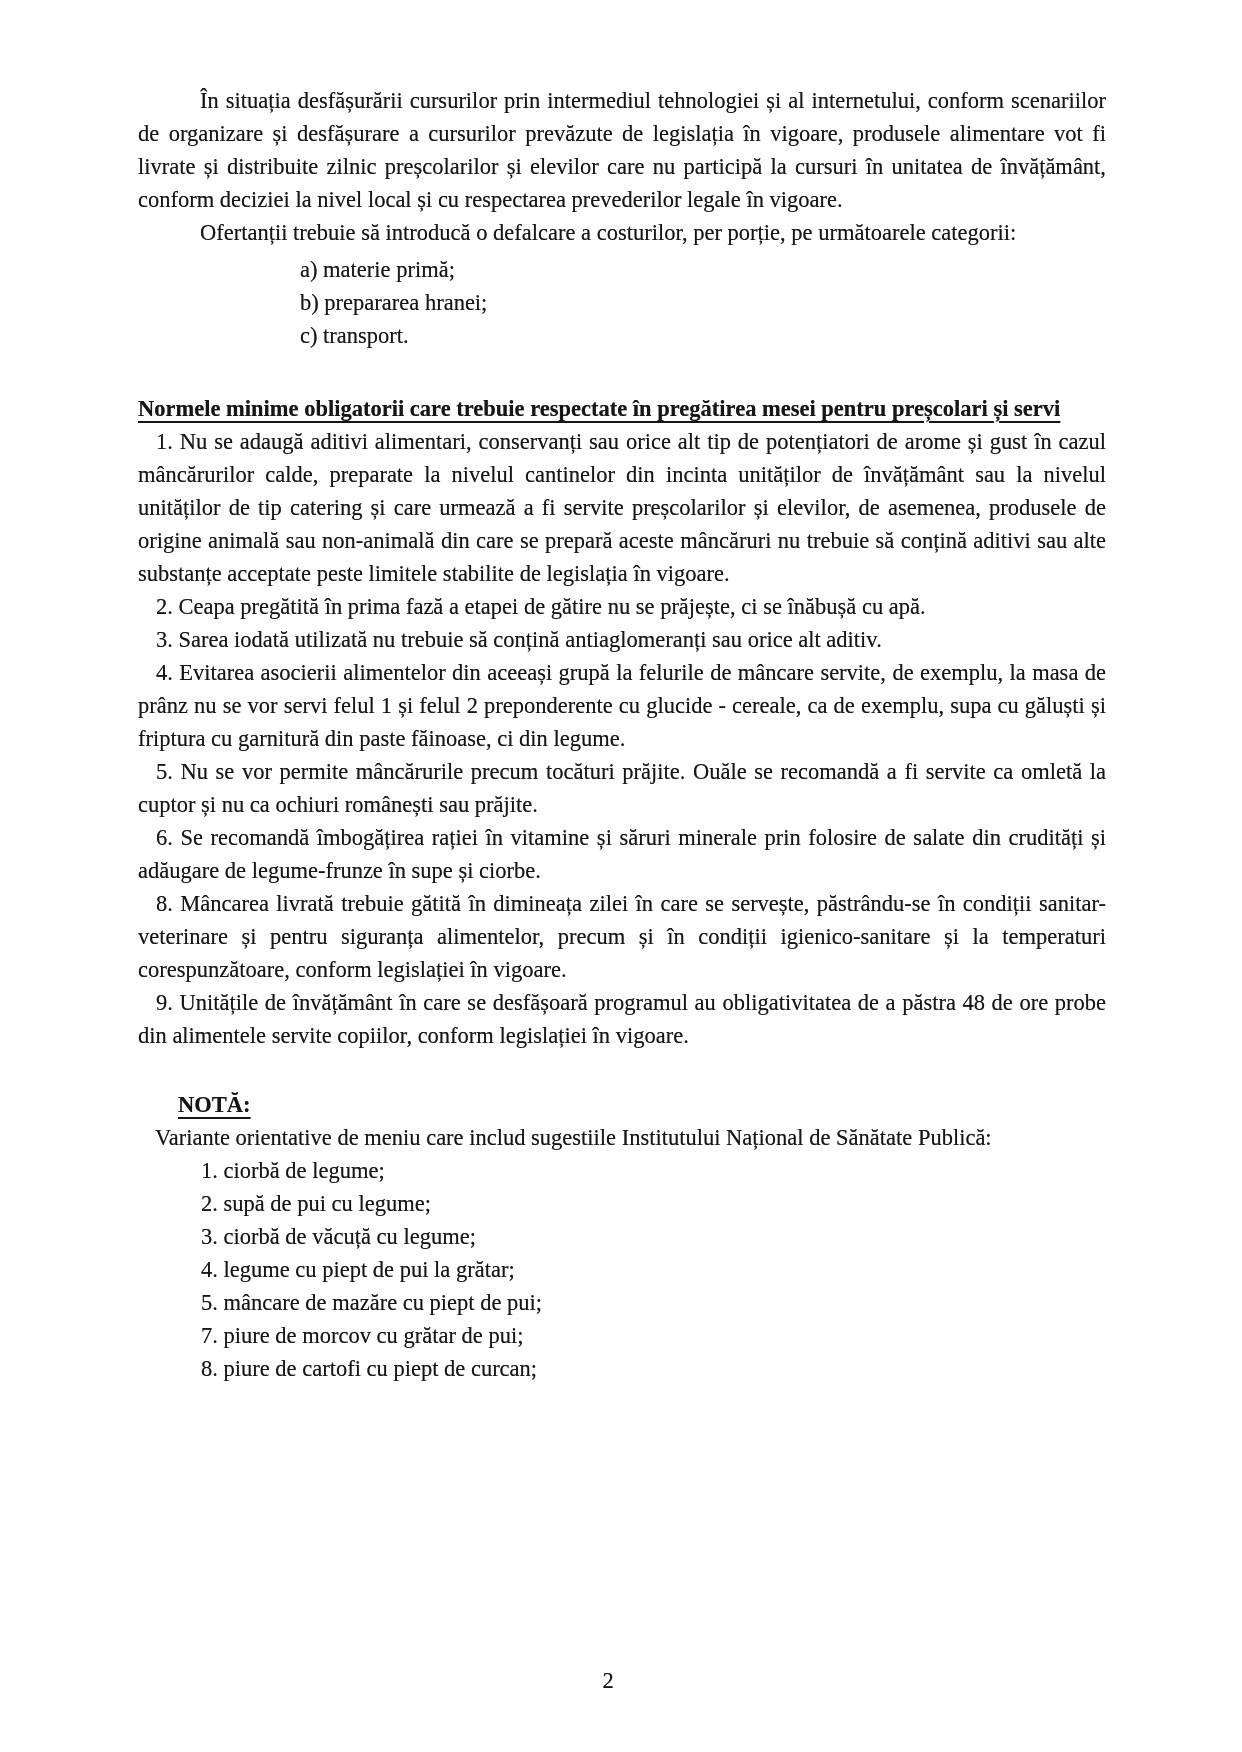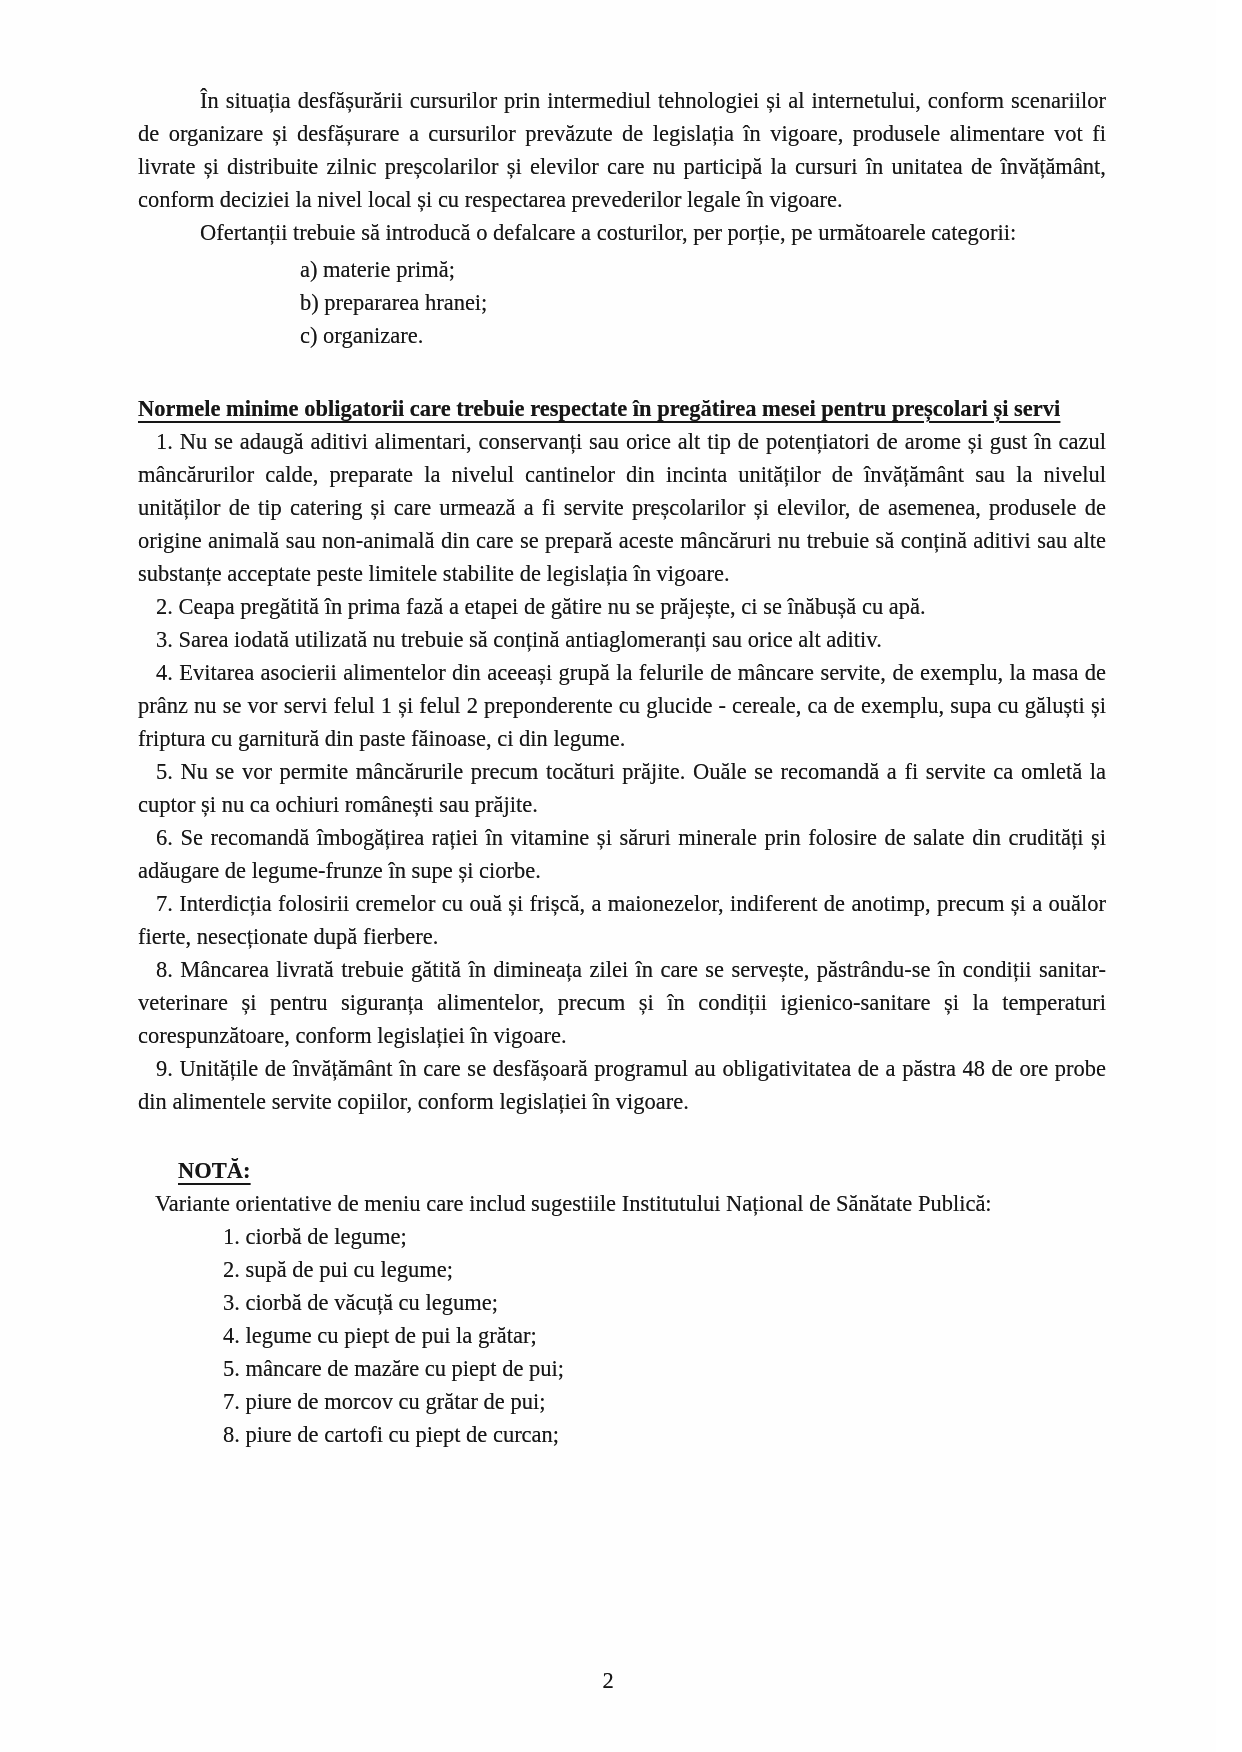--- a/index.html
+++ b/index.html
@@ -41,21 +41,21 @@
   .note-label {
     font-weight: bold;
     text-decoration: underline;
     text-underline-offset: 5px;
     text-decoration-thickness: 2px;
     text-indent: 40px;
     margin-top: 36px !important;
     text-align: left;
   }
   .menu-intro { text-indent: 17px; }
-  .menu-list { margin-left: 85px; }
+  .menu-list { margin-left: 63px; }
   .menu-list p { text-align: left; }
   .page-number {
     position: absolute;
     left: 0;
     right: 0;
     top: 1668px;
     text-align: center;
     font-size: 22.5px;
     text-shadow: 0 0 0.6px rgba(20,20,20,0.55);
   }
@@ -71,32 +71,31 @@
 <div class="page">
   <div class="content">
 
     <p class="para-indent">În situația desfășurării cursurilor prin intermediul tehnologiei și al internetului, conform scenariilor de organizare și desfășurare a cursurilor prevăzute de legislația în vigoare, produsele alimentare vot fi livrate și distribuite zilnic preșcolarilor și elevilor care nu participă la cursuri în unitatea de învățământ, conform deciziei la nivel local și cu respectarea prevederilor legale în vigoare.</p>
 
     <p class="para-indent">Ofertanții trebuie să introducă o defalcare a costurilor, per porție, pe următoarele categorii:</p>
 
     <div class="abc-list">
       <p>a) materie primă;</p>
       <p>b) prepararea hranei;</p>
-      <p>c) organizare.</p>
+      <p>c) transport.</p>
     </div>
 
     <p class="norms-heading">Normele minime obligatorii care trebuie respectate în pregătirea mesei pentru preșcolari și servi</p>
 
     <p class="norm-item">1. Nu se adaugă aditivi alimentari, conservanți sau orice alt tip de potențiatori de arome și gust în cazul mâncărurilor calde, preparate la nivelul cantinelor din incinta unităților de învățământ sau la nivelul unităților de tip catering și care urmează a fi servite preșcolarilor și elevilor, de asemenea, produsele de origine animală sau non-animală din care se prepară aceste mâncăruri nu trebuie să conțină aditivi sau alte substanțe acceptate peste limitele stabilite de legislația în vigoare.</p>
     <p class="norm-item">2. Ceapa pregătită în prima fază a etapei de gătire nu se prăjește, ci se înăbușă cu apă.</p>
     <p class="norm-item">3. Sarea iodată utilizată nu trebuie să conțină antiaglomeranți sau orice alt aditiv.</p>
     <p class="norm-item">4. Evitarea asocierii alimentelor din aceeași grupă la felurile de mâncare servite, de exemplu, la masa de prânz nu se vor servi felul 1 și felul 2 preponderente cu glucide - cereale, ca de exemplu, supa cu găluști și friptura cu garnitură din paste făinoase, ci din legume.</p>
     <p class="norm-item">5. Nu se vor permite mâncărurile precum tocături prăjite. Ouăle se recomandă a fi servite ca omletă la cuptor și nu ca ochiuri românești sau prăjite.</p>
     <p class="norm-item">6. Se recomandă îmbogățirea rației în vitamine și săruri minerale prin folosire de salate din crudități și adăugare de legume-frunze în supe și ciorbe.</p>
-    <p class="norm-item">7. Interdicția folosirii cremelor cu ouă și frișcă, a maionezelor, indiferent de anotimp, precum și a ouălor fierte, nesecționate după fierbere.</p>
     <p class="norm-item">8. Mâncarea livrată trebuie gătită în dimineața zilei în care se servește, păstrându-se în condiții sanitar-veterinare și pentru siguranța alimentelor, precum și în condiții igienico-sanitare și la temperaturi corespunzătoare, conform legislației în vigoare.</p>
     <p class="norm-item">9. Unitățile de învățământ în care se desfășoară programul au obligativitatea de a păstra 48 de ore probe din alimentele servite copiilor, conform legislației în vigoare.</p>
 
     <p class="note-label">NOTĂ:</p>
 
     <p class="menu-intro">Variante orientative de meniu care includ sugestiile Institutului Național de Sănătate Publică:</p>
 
     <div class="menu-list">
       <p>1. ciorbă de legume;</p>
       <p>2. supă de pui cu legume;</p>

